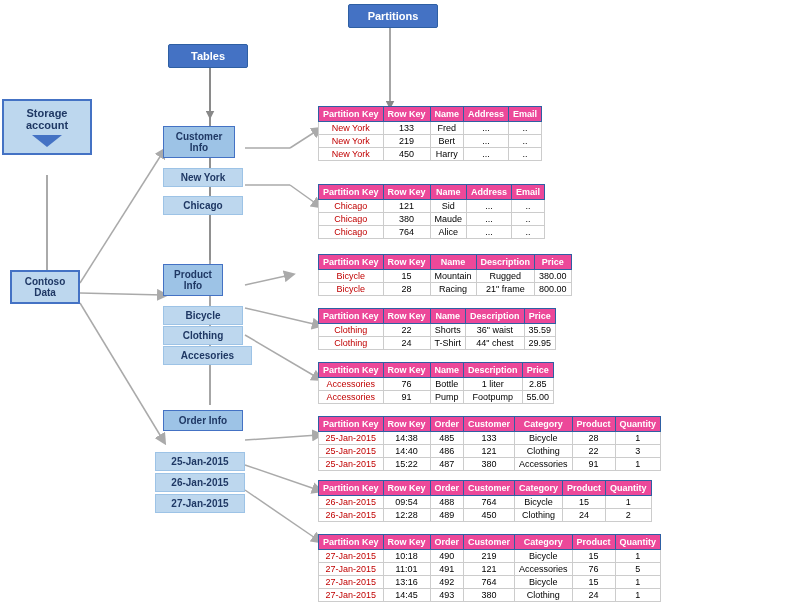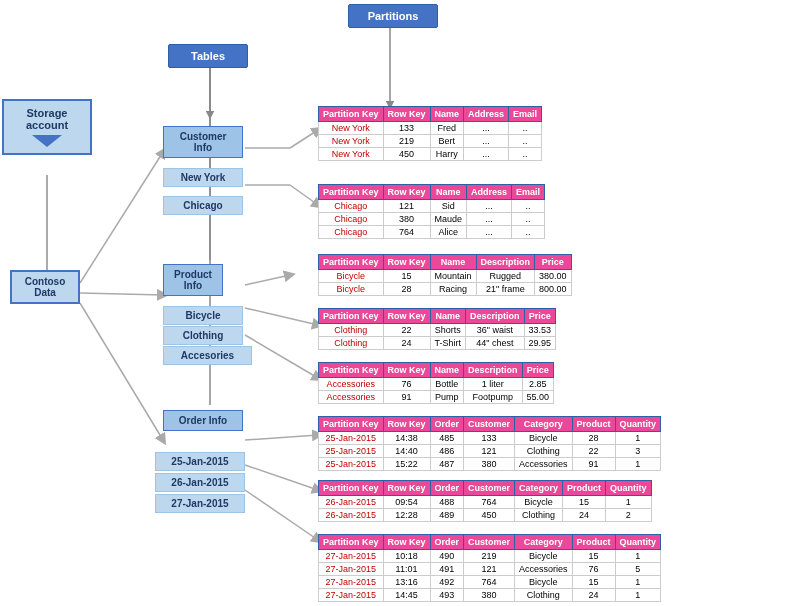--- a/index.html
+++ b/index.html
@@ -178,21 +178,21 @@
   </svg>
 
   <div class="header-box" style="left:348px; top:4px; width:90px; padding:5px 10px;">Partitions</div>
 
   <div class="header-box" style="left:168px; top:44px; width:80px; padding:5px 10px;">Tables</div>
 
   <div class="storage-box">Storage account</div>
 
   <div class="contoso-box">Contoso Data</div>
 
-  <div class="entity-box" style="left:163px; top:126px; width:80px;">Customer Info</div>
+  <div class="entity-box" style="left:163px; top:126px; width:72px;">Customer Info</div>
 
   <div class="partition-box" style="left:163px; top:168px; width:80px;">New York</div>
 
   <div class="partition-box" style="left:163px; top:196px; width:80px;">Chicago</div>
 
   <div class="entity-box" style="left:163px; top:264px; width:60px;">Product Info</div>
 
   <div class="partition-box" style="left:163px; top:306px; width:80px;">Bicycle</div>
 
   <div class="partition-box" style="left:163px; top:326px; width:80px;">Clothing</div>
@@ -314,21 +314,21 @@
         <th>Description</th>
         <th>Price</th>
       </tr>
     </thead>
     <tbody>
       <tr>
         <td class="partition-key">Clothing</td>
           <td class="normal">22</td>
           <td class="normal">Shorts</td>
           <td class="normal">36" waist</td>
-          <td class="normal">33.53</td>
+          <td class="normal">35.59</td>
       </tr>
       <tr>
         <td class="partition-key">Clothing</td>
           <td class="normal">24</td>
           <td class="normal">T-Shirt</td>
           <td class="normal">44" chest</td>
           <td class="normal">29.95</td>
       </tr>
     </tbody>
   </table>

